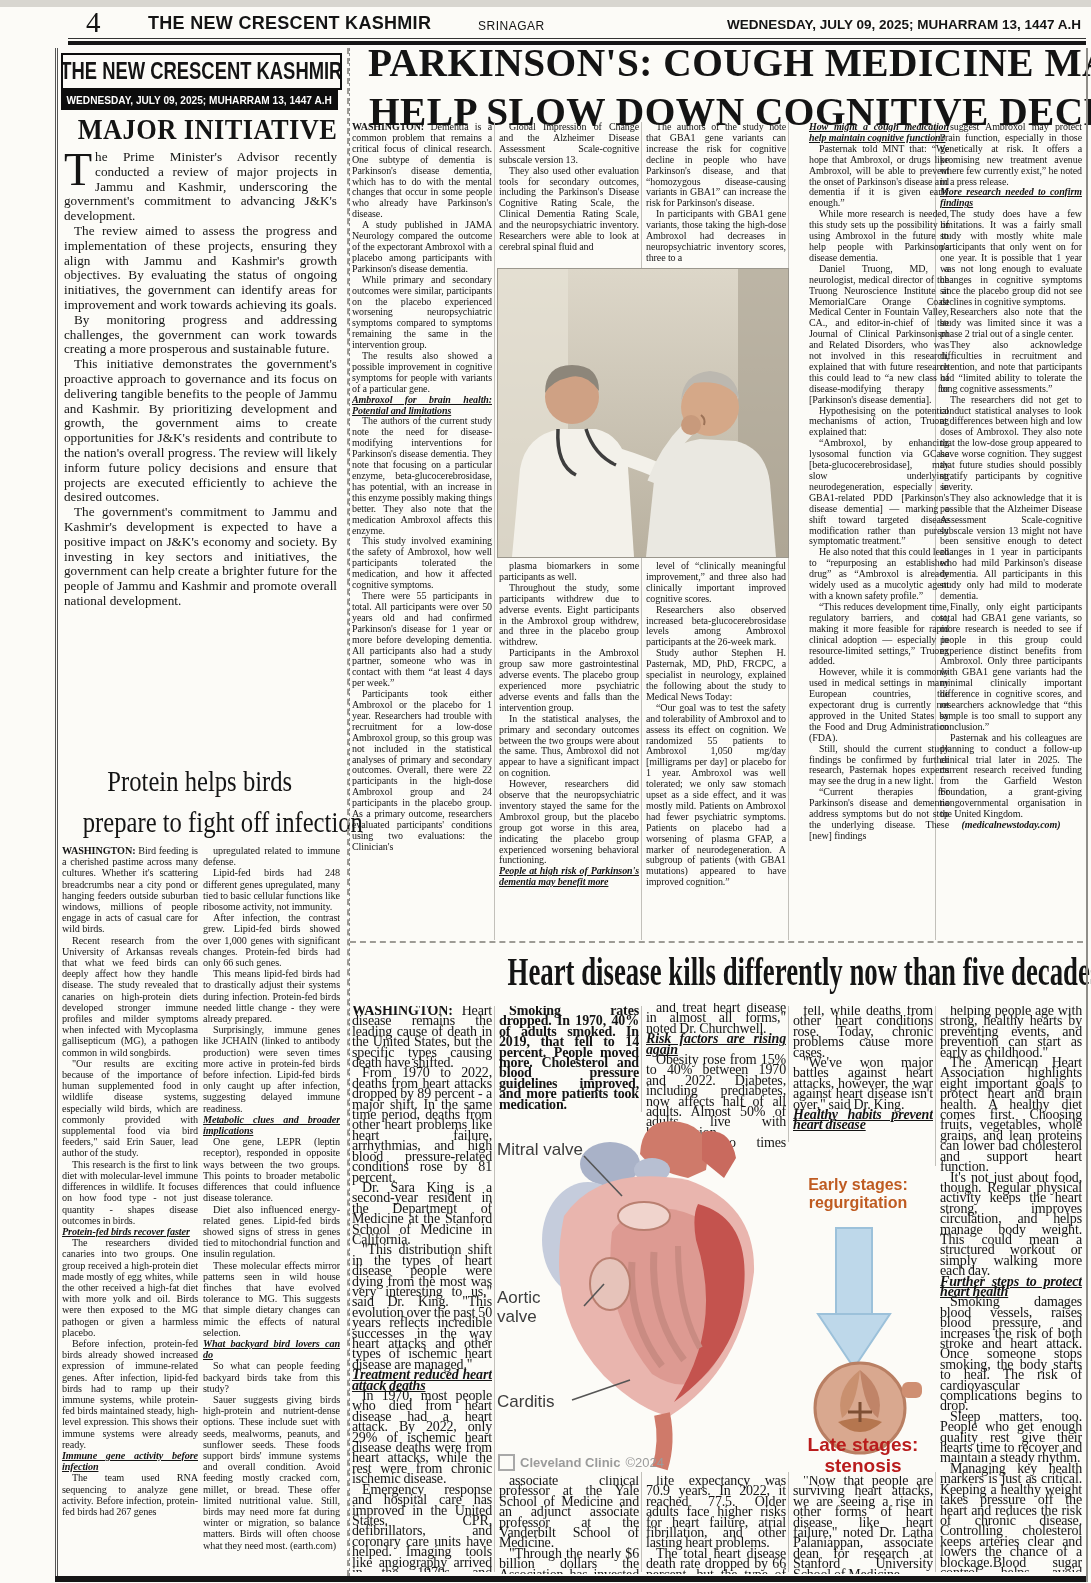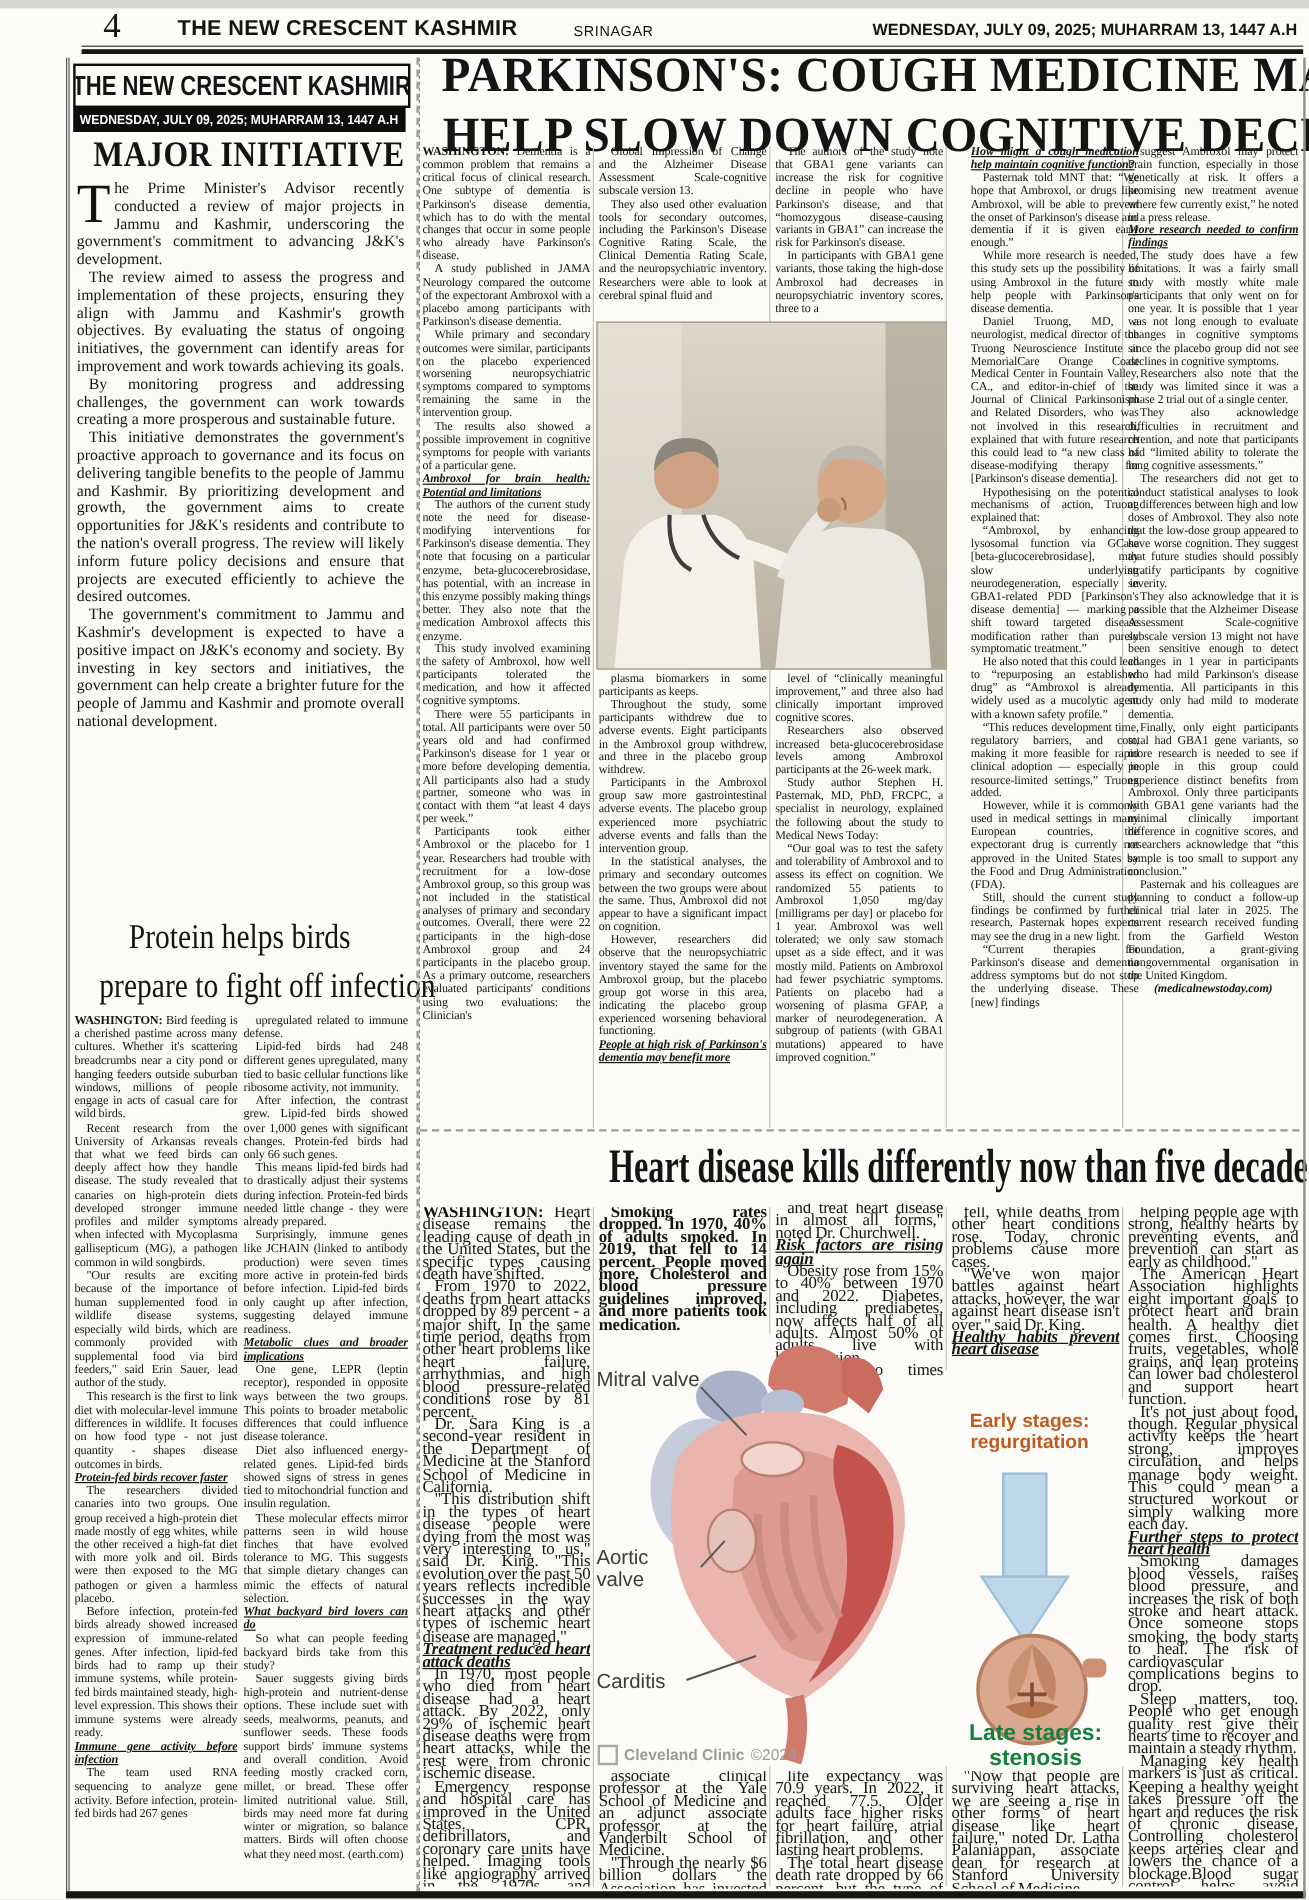--- a/index.html
+++ b/index.html
@@ -76,21 +76,21 @@
   #ht-col3-bot{left:646px;top:1476px;width:140px;height:98px;}
   #ht-col4-top{left:793px;top:1006px;width:140px;height:138px;}
   #ht-col4-bot{left:793px;top:1476px;width:140px;height:98px;}
   #ht-col5{left:940px;top:1006px;width:142px;height:566px;}
   
   #ht-diagram{left:492px;top:1112px;width:448px;height:372px;pointer-events:none;}
   .dlabel{position:absolute;font-family:"Liberation Sans",sans-serif;color:#3c3c3c;
         font-size:17px;line-height:19px;font-weight:400;}
   #lbl-early{left:296px;top:64px;width:140px;text-align:center;color:#bf5b21;
         font-size:16px;line-height:18px;font-weight:700;}
-  #lbl-late{left:306px;top:322px;width:130px;text-align:center;color:#15803d;
+  #lbl-late{left:306px;top:322px;width:130px;text-align:center;color:#b91c1c;
         font-size:19px;line-height:21px;font-weight:700;}
   #diag-credit{position:absolute;left:6px;top:342px;display:flex;align-items:center;gap:5px;
         font-family:"Liberation Sans",sans-serif;font-size:13px;font-weight:700;color:#9b9b9b;}
   #diag-credit .logo{width:13px;height:13px;border:2px solid #a8a8a8;display:inline-block;}
   #diag-credit .yr{font-weight:400;}
   
   #bottom-bar{left:55px;top:1576px;width:1033px;height:6px;background:#161616;}
   #right-edge{left:1086px;top:48px;width:2px;height:1534px;background:#8f8d88;}
 </style>
 </head>
@@ -175,21 +175,21 @@
       <p class="para">The authors of the current study note the need for disease-modifying interventions for Parkinson's disease dementia. They note that focusing on a particular enzyme, beta-glucocerebrosidase, has potential, with an increase in this enzyme possibly making things better. They also note that the medication Ambroxol affects this enzyme.</p>
       <p class="para">This study involved examining the safety of Ambroxol, how well participants tolerated the medication, and how it affected cognitive symptoms.</p>
       <p class="para">There were 55 participants in total. All participants were over 50 years old and had confirmed Parkinson's disease for 1 year or more before developing dementia. All participants also had a study partner, someone who was in contact with them “at least 4 days per week.”</p>
       <p class="para">Participants took either Ambroxol or the placebo for 1 year. Researchers had trouble with recruitment for a low-dose Ambroxol group, so this group was not included in the statistical analyses of primary and secondary outcomes. Overall, there were 22 participants in the high-dose Ambroxol group and 24 participants in the placebo group. As a primary outcome, researchers evaluated participants' conditions using two evaluations: the Clinician's</p>
     </div>
   <div class="abs col pk" id="pk-col2-top">
       <p class="para">Global Impression of Change and the Alzheimer Disease Assessment Scale-cognitive subscale version 13.</p>
       <p class="para">They also used other evaluation tools for secondary outcomes, including the Parkinson's Disease Cognitive Rating Scale, the Clinical Dementia Rating Scale, and the neuropsychiatric inventory. Researchers were able to look at cerebral spinal fluid and</p>
     </div>
   <div class="abs col pk" id="pk-col2-bot">
-      <p class="para">plasma biomarkers in some participants as keeps.</p>
+      <p class="para">plasma biomarkers in some participants as well.</p>
       <p class="para">Throughout the study, some participants withdrew due to adverse events. Eight participants in the Ambroxol group withdrew, and three in the placebo group withdrew.</p>
       <p class="para">Participants in the Ambroxol group saw more gastrointestinal adverse events. The placebo group experienced more psychiatric adverse events and falls than the intervention group.</p>
       <p class="para">In the statistical analyses, the primary and secondary outcomes between the two groups were about the same. Thus, Ambroxol did not appear to have a significant impact on cognition.</p>
       <p class="para">However, researchers did observe that the neuropsychiatric inventory stayed the same for the Ambroxol group, but the placebo group got worse in this area, indicating the placebo group experienced worsening behavioral functioning.</p>
       <p class="subhead">People at high risk of Parkinson's dementia may benefit more</p>
     </div>
   <div class="abs col pk" id="pk-col3-top">
       <p class="para">The authors of the study note that GBA1 gene variants can increase the risk for cognitive decline in people who have Parkinson's disease, and that “homozygous disease-causing variants in GBA1” can increase the risk for Parkinson's disease.</p>
       <p class="para">In participants with GBA1 gene variants, those taking the high-dose Ambroxol had decreases in neuropsychiatric inventory scores, three to a</p>
     </div>

